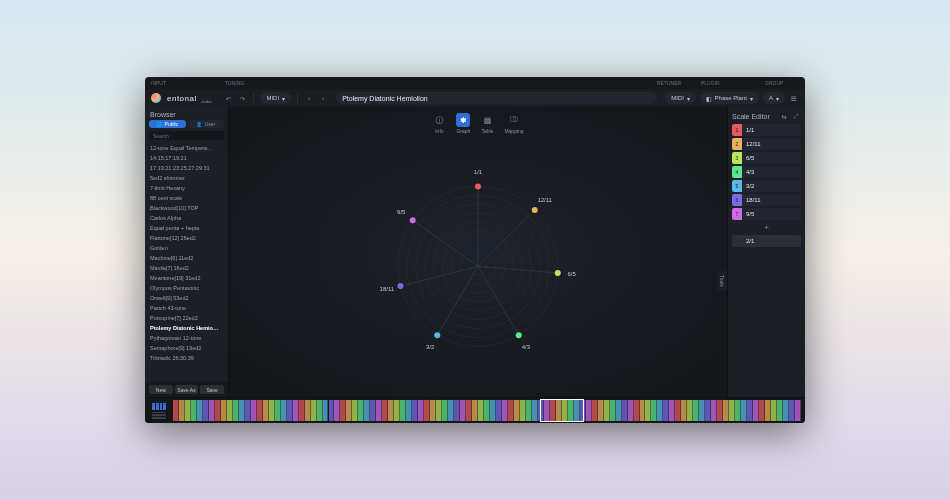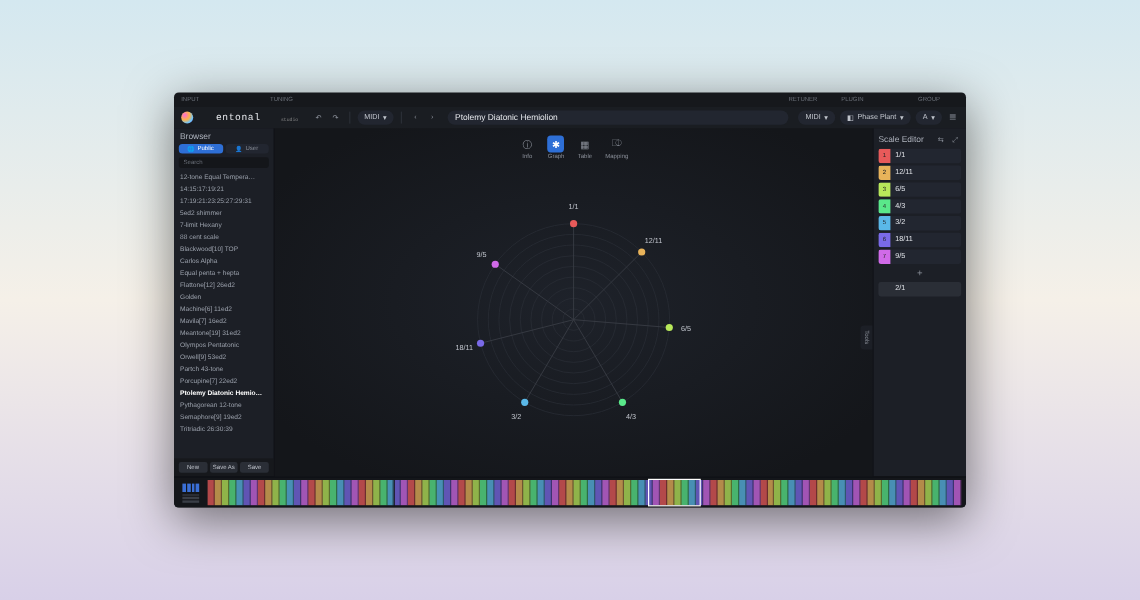--- a/index.html
+++ b/index.html
@@ -25,21 +25,21 @@
   .topbar .lbl { margin-right: 4px; }
   .topbar .seg-input { flex: 0 0 40px; }
   .topbar .seg-tuning { flex: 1; text-align: left; margin-left: 30px; }
   .topbar .seg-retuner { flex: 0 0 40px; }
   .topbar .seg-plugin { flex: 0 0 60px; }
   .topbar .seg-group { flex: 0 0 30px; }
   .header {
     height: 18px; display: flex; align-items: center; padding: 0 6px; gap: 4px;
     background: #1a1d22;
   }
-  .logo { display: flex; align-items: center; gap: 19px; margin-right: 8px; font-family: Liberation Mono, monospace; }
+  .logo { display: flex; align-items: center; gap: 6px; margin-right: 8px; }
   .logo-mark {
     width: 10px; height: 10px; border-radius: 50%;
     background: radial-gradient(circle at 30% 30%, #ff6bd6, #ffb347 40%, #6bc5ff 70%, #a06bff 100%);
   }
   .logo-text { font-size: 8px; color: #e6e8ec; font-weight: 400; letter-spacing: 0.5px; }
   .logo-sub { font-size: 4px; color: #888; margin-left: -2px; margin-top: 6px; }
   .icon-btn { width: 10px; height: 10px; display: flex; align-items: center; justify-content: center; border-radius: 2px; color: #8a8f99; cursor: pointer; }
   .header-sep { width: 1px; height: 10px; background: #2a2e36; margin: 0 2px; }
   .tuning-field {
     flex: 1; height: 12px; background: #222630; border-radius: 6px;

